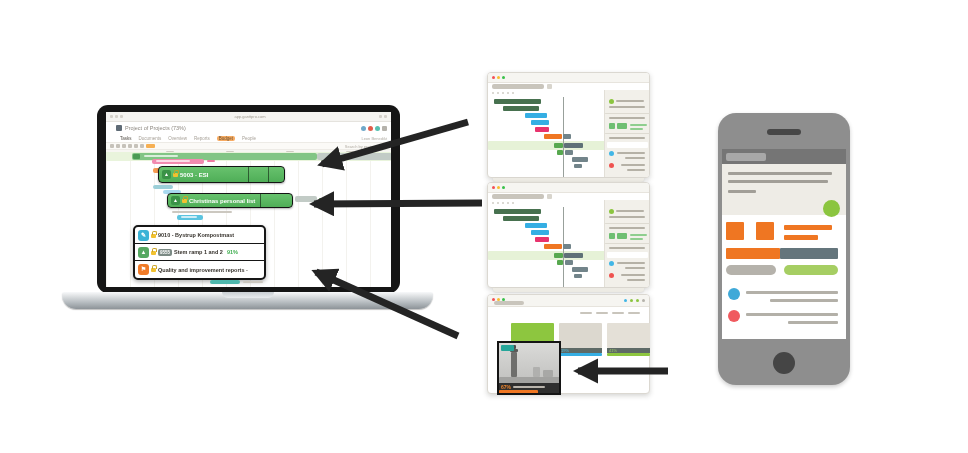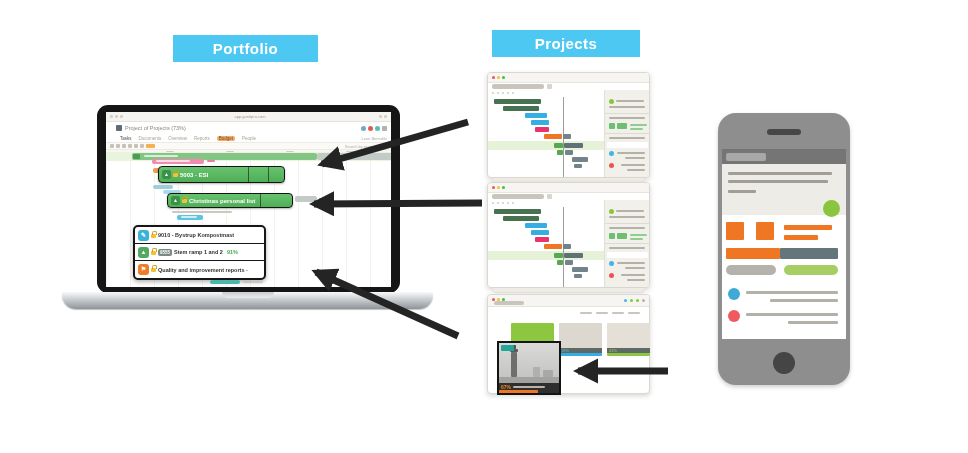--- a/index.html
+++ b/index.html
@@ -51,26 +51,20 @@
 
 .phone-body{position:absolute;left:718px;top:113px;width:132px;height:272px;background:#8e8e8e;border-radius:18px;box-shadow:0 2px 4px rgba(0,0,0,.2)}
 .phone-screen{position:absolute;left:4px;top:36px;width:124px;height:190px;background:#fff;overflow:hidden}
 .svgo{position:absolute;left:0;top:0;pointer-events:none}
 .pct-strip{position:absolute;display:flex;align-items:center;gap:2px;padding:0 2px;color:#fff}
 </style>
 </head>
 <body>
 <div id="canvas">
 
-<div class="sec-label" style="left:173px;top:35px;width:145px;height:27px">
-      <span>Portfolio</span>
-    </div>
-<div class="sec-label" style="left:492px;top:30px;width:148px;height:27px">
-      <span>Projects</span>
-    </div>
 
 <div class="laptop-shell"></div>
 <div class="laptop-base">
       <span class="base-notch"></span>
     </div>
 <div class="laptop-screen">
 
   <div class="b-chrome">
     <i class="bx" style="position:relative;width:3px;height:3px;background:#d4d1ca;margin-right:2px"></i>
     <i class="bx" style="position:relative;width:3px;height:3px;background:#d4d1ca;margin-right:2px"></i>

